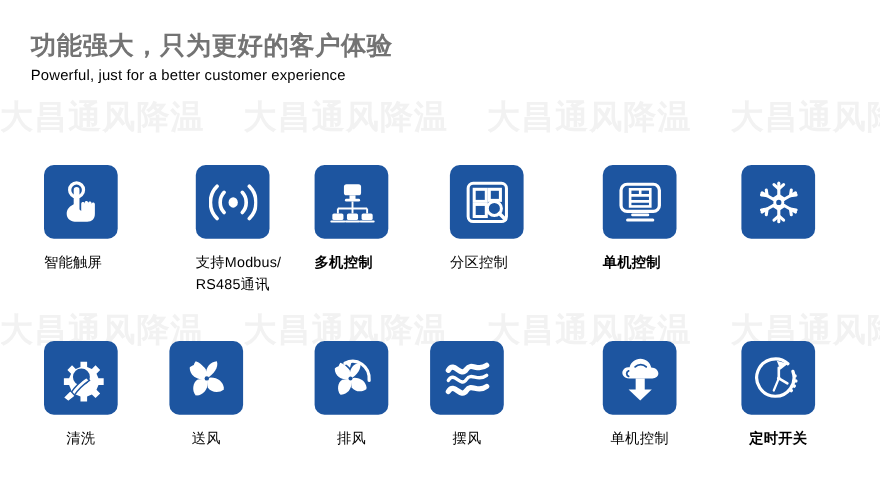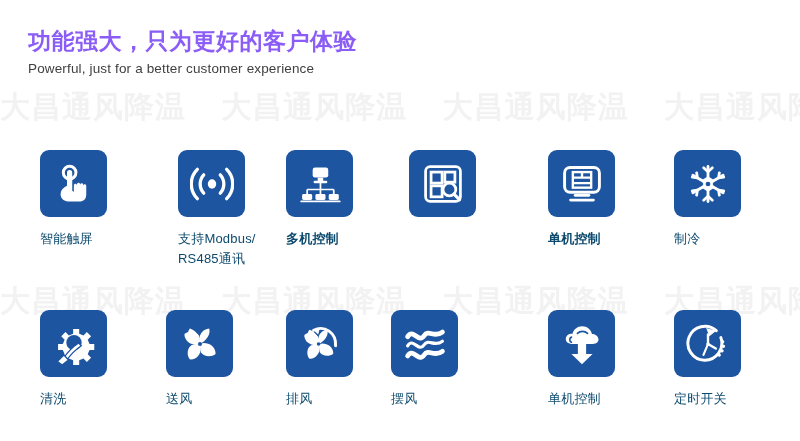--- a/index.html
+++ b/index.html
@@ -40,28 +40,28 @@
   
   .header {
     position: absolute;
     top: 28px;
     left: 28px;
     z-index: 2;
   }
   .title-cn {
     font-size: 23px;
     font-weight: bold;
-    color: #8b5cf6;
+    color: #737373;
     letter-spacing: 0.5px;
     line-height: 1.15;
   }
   .title-en {
     margin-top: 7px;
     font-size: 13.5px;
-    color: #404040;
+    color: #000000;
     letter-spacing: 0.15px;
     font-weight: normal;
   }
 
   
   .features {
     position: absolute;
     left: 40px;
     top: 150px;
     width: 720px;
@@ -85,25 +85,25 @@
     border-radius: 9px;
     background: #1d55a0;
     display: flex;
     align-items: center;
     justify-content: center;
   }
   .tile svg { display: block; }
   .caption {
     margin-top: 12px;
     font-size: 13px;
-    color: #0c4a6e;
+    color: #000000;
     line-height: 1.5;
     letter-spacing: 0.2px;
   }
-  .caption.center { text-align: left; width: 67px; }
+  .caption.center { text-align: center; width: 67px; }
 </style>
 </head>
 <body>
 
 <div class="watermark-layer">
   <div class="wm-row wm-row-1">
     <span>大昌通风降温</span>
     <span>大昌通风降温</span>
     <span>大昌通风降温</span>
     <span>大昌通风降温</span>
@@ -180,20 +180,21 @@
       <div class="tile">
         <svg width="44" height="44" viewBox="0 0 48 48">
           <rect x="5" y="5" width="38" height="38" rx="5" fill="none" stroke="#fff" stroke-width="3"></rect>
           <rect x="11" y="11" width="12" height="12" fill="none" stroke="#fff" stroke-width="3"></rect>
           <rect x="26" y="11" width="11" height="11" fill="none" stroke="#fff" stroke-width="3"></rect>
           <rect x="11" y="26" width="12" height="12" fill="none" stroke="#fff" stroke-width="3"></rect>
           <circle cx="31" cy="30" r="7" fill="none" stroke="#fff" stroke-width="3"></circle>
           <path d="M36 35 L42 41" stroke="#fff" stroke-width="3.6" stroke-linecap="round"></path>
         </svg>
       </div>
+      <div class="caption">分区控制</div>
     </div>
 
     <div class="feature" style="left:508px;font-weight:bold;">
       <div class="tile">
         <svg width="44" height="44" viewBox="0 0 48 48">
           <rect x="5" y="6" width="38" height="27" rx="6" fill="none" stroke="#fff" stroke-width="3.2"></rect>
           <rect x="14" y="11" width="20" height="17" fill="none" stroke="#fff" stroke-width="2.6"></rect>
           <path d="M14 17 L34 17 M14 23 L34 23 M24 11 L24 17" stroke="#fff" stroke-width="2.6"></path>
           <rect x="15" y="35" width="18" height="2.8" rx="1.4" fill="#fff"></rect>
           <rect x="10" y="40" width="28" height="3" rx="1.5" fill="#fff"></rect>
@@ -214,42 +215,41 @@
             <path d="M11.9 17 L6 16.2 M11.9 17 L11 11.2"></path>
             <path d="M36.1 31 L42 31.8 M36.1 31 L37 36.8"></path>
             <path d="M11.9 31 L6 31.8 M11.9 31 L11 36.8"></path>
             <path d="M36.1 17 L42 16.2 M36.1 17 L37 11.2"></path>
             <path d="M24 17 L18.5 20.5 M24 17 L29.5 20.5"></path>
             <path d="M24 31 L18.5 27.5 M24 31 L29.5 27.5"></path>
           </g>
           <circle cx="24" cy="24" r="4.2" fill="#1d55a0" stroke="#fff" stroke-width="3"></circle>
         </svg>
       </div>
-      <div class="caption">制冷</div>
     </div>
 
   </div>
 
   <div class="feat-row feat-row-2">
 
     <div class="feature" style="left:0px;">
       <div class="tile">
         <svg width="44" height="44" viewBox="0 0 48 48">
           <path d="M28 6 h7 v5.5 l5 2.1 3.9-3.9 4.9 4.9 -3.9 3.9 2.1 5 h5.5 v7 h-5.5 l-2.1 5 3.9 3.9
                    -4.9 4.9 -3.9-3.9 -5 2.1 v5.5 h-7 v-5.5 l-5-2.1 -3.9 3.9 -4.9-4.9 3.9-3.9 -2.1-5
                    h-5.5 v-7 h5.5 l2.1-5 -3.9-3.9 4.9-4.9 3.9 3.9 5-2.1 z" transform="translate(-7,0) scale(0.94) translate(4,2)" fill="#fff"></path>
           <circle cx="24" cy="22.5" r="8.4" fill="#1d55a0"></circle>
           <path d="M13 39 C17 33 23 27 29 23 L32 26 C26 30 20 36 16 42 Z" fill="#fff" stroke="#1d55a0" stroke-width="1.4"></path>
           <path d="M6 43 L13 36 L18 41.5 L11 47 Z" fill="#fff" stroke="#1d55a0" stroke-width="1.4"></path>
         </svg>
       </div>
       <div class="caption center">清洗</div>
     </div>
 
-    <div class="feature" style="left:126px;">
+    <div class="feature" style="left:114px;">
       <div class="tile">
         <svg width="44" height="44" viewBox="0 0 48 48">
           <g fill="#fff">
             <path d="M24 24 C24 16 20 9 13 7 C9 12 10 20 15 23 Z"></path>
             <path d="M24 24 C31 20 36 13 34 7 C27.5 7.5 23 13 23 20 Z"></path>
             <path d="M24 24 C32 24 39 28 41 35 C36 39 28 38 25 33 Z"></path>
             <path d="M24 24 C28 31 35 36 41 34 C40.5 27.5 35 23 28 23 Z"></path>
             <path d="M24 24 C24 32 20 39 13 41 C9 36 10 28 15 25 Z"></path>
             <path d="M24 24 C17 28 12 35 14 41 C20.5 40.5 25 35 25 28 Z"></path>
             <path d="M24 24 C16 24 9 20 7 13 C12 9 20 10 23 15 Z"></path>
@@ -303,21 +303,21 @@
                    C39 13.2 42 16 42 19.2 C42 22.2 39.4 24 36 24 Z" fill="#fff"></path>
           <path d="M12.5 16.5 C10 17.5 10 21 12.5 22" fill="none" stroke="#1d55a0" stroke-width="1.8" stroke-linecap="round"></path>
           <path d="M19 12.5 C22 9.5 27 9.5 30 12.5" fill="none" stroke="#1d55a0" stroke-width="1.8" stroke-linecap="round"></path>
           <rect x="19.5" y="24" width="9" height="12" fill="#fff"></rect>
           <path d="M12.5 35 L35.5 35 L24 46 Z" fill="#fff"></path>
         </svg>
       </div>
       <div class="caption center">单机控制</div>
     </div>
 
-    <div class="feature" style="left:634px;">
+    <div class="feature" style="left:634px;font-weight:bold;">
       <div class="tile">
         <svg width="44" height="44" viewBox="0 0 48 48">
           <path d="M33 9.5 A18.5 18.5 0 1 0 38 17" fill="none" stroke="#fff" stroke-width="3.2" stroke-linecap="round"></path>
           <g stroke="#fff" stroke-width="3.2" stroke-linecap="round" fill="none">
             <path d="M40 21.5 l0.2 0"></path>
             <path d="M41 26.5 l0 0.2"></path>
             <path d="M39.5 31.5 l-0.2 0.2"></path>
             <path d="M36.5 36 l-0.2 0.2"></path>
           </g>
           <path d="M22 6.5 L33 9.5 L25.5 15.5 Z" fill="#fff"></path>

